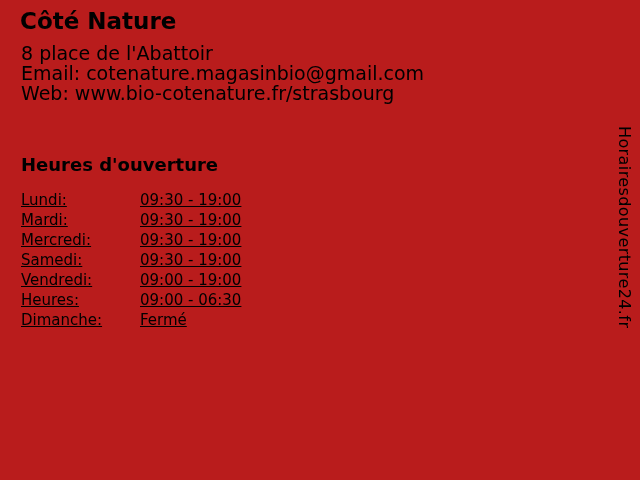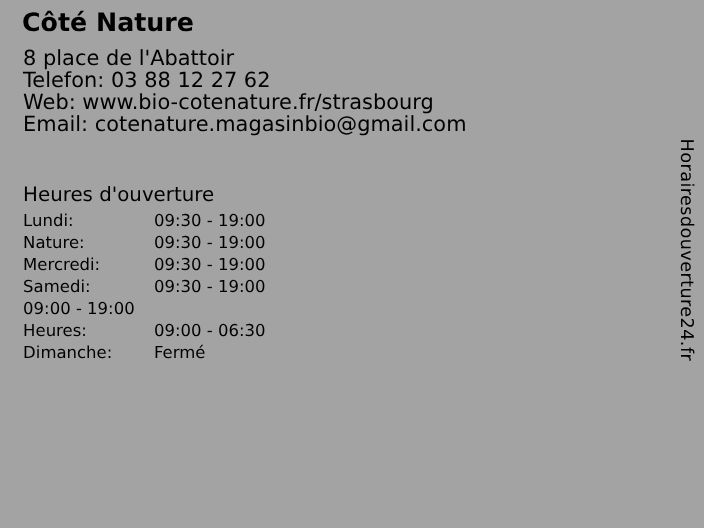--- a/index.html
+++ b/index.html
@@ -3,90 +3,90 @@
 <meta charset="utf-8">
 <style>
   * { margin: 0; padding: 0; box-sizing: border-box; }
   html, body {
     width: 640px; height: 480px;
     background: #ffffff;
     overflow: hidden;
     font-family: "DejaVu Sans", "Liberation Sans", sans-serif;
     color: #000000;
   }
-  .page { position: relative; width: 640px; height: 480px; background: #a3a3a3; }
+  .page { position: relative; width: 640px; height: 480px; background: #b91c1c; }
 
   .title {
     position: absolute; left: 20px; top: 8px;
     font-size: 23px; font-weight: bold; line-height: 1.2;
     white-space: nowrap;
   }
 
   .info {
     position: absolute; left: 21px; top: 43px;
     font-size: 19px; line-height: 20px;
   }
   .info .line { white-space: nowrap; }
 
   .hours-title {
-    position: absolute; left: 21px; top: 167px;
-    font-size: 18px; font-weight: normal;
+    position: absolute; left: 21px; top: 154px;
+    font-size: 18px; font-weight: bold;
     white-space: nowrap;
   }
 
   .hours {
     position: absolute; left: 21px; top: 190px;
     font-size: 15px; line-height: 20px;
   }
-  .hours .row { display: flex; }
+  .hours .row { display: flex; text-decoration: underline; }
   .hours .day { width: 119px; white-space: nowrap; }
   .hours .time { white-space: nowrap; }
 
   .watermark {
     position: absolute; top: 126px; right: 6px;
     writing-mode: vertical-rl;
     font-size: 16px; line-height: 20px;
     letter-spacing: 0.4px;
     white-space: nowrap;
   }
 </style>
 </head>
 <body>
 
 <div class="page">
 
   <h1 class="title">Côté Nature</h1>
 
   <div class="info">
     <div class="line">8 place de l'Abattoir</div>
-    <div class="line">Telefon: 03 88 12 27 62</div>
+    <div class="line">Email: cotenature.magasinbio@gmail.com</div>
     <div class="line">Web: www.bio-cotenature.fr/strasbourg</div>
-    <div class="line">Email: cotenature.magasinbio@gmail.com</div>
   </div>
 
   <h2 class="hours-title">Heures d'ouverture</h2>
 
   <div class="hours">
     <div class="row">
       <span class="day">Lundi:</span>
       <span class="time">09:30 - 19:00</span>
     </div>
     <div class="row">
-      <span class="day">Nature:</span>
+      <span class="day">Mardi:</span>
       <span class="time">09:30 - 19:00</span>
     </div>
     <div class="row">
       <span class="day">Mercredi:</span>
       <span class="time">09:30 - 19:00</span>
     </div>
     <div class="row">
       <span class="day">Samedi:</span>
       <span class="time">09:30 - 19:00</span>
     </div>
     <div class="row">
+      <span class="day">Vendredi:</span>
       <span class="time">09:00 - 19:00</span>
     </div>
     <div class="row">
       <span class="day">Heures:</span>
       <span class="time">09:00 - 06:30</span>
     </div>
     <div class="row">
       <span class="day">Dimanche:</span>
       <span class="time">Fermé</span>
     </div>

